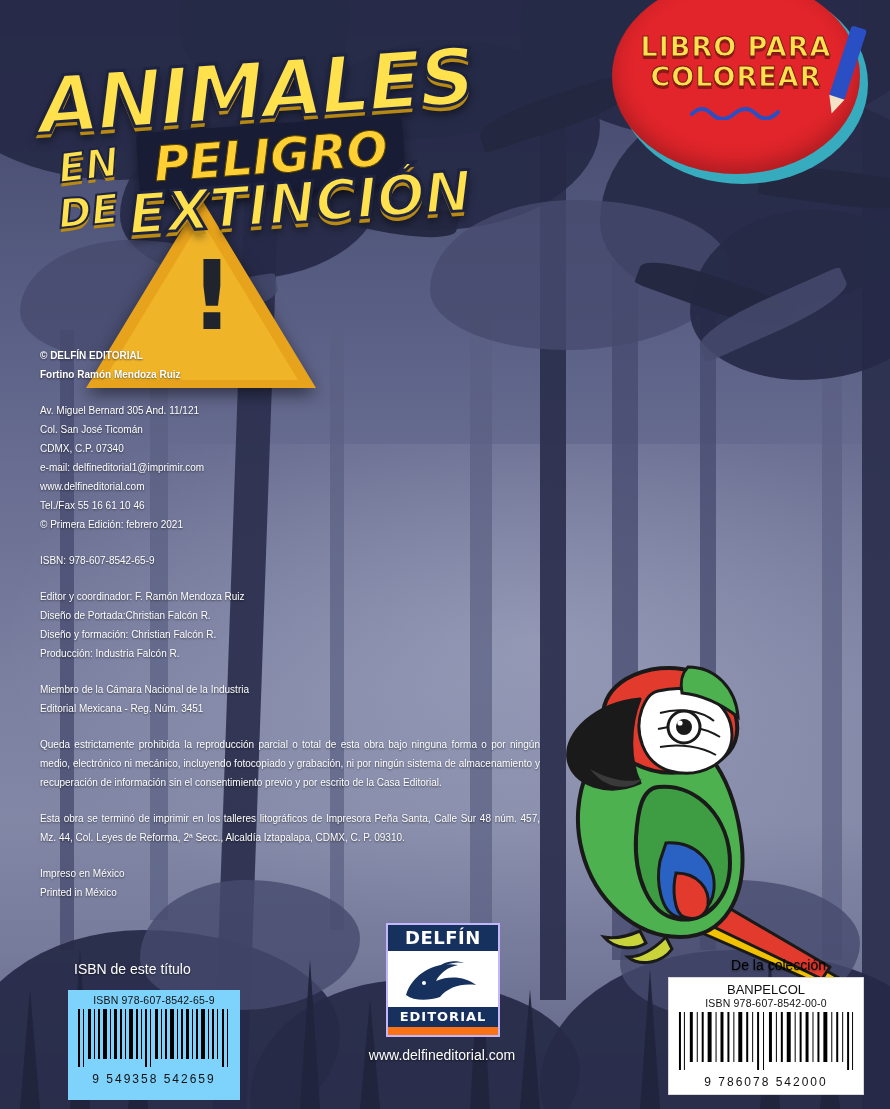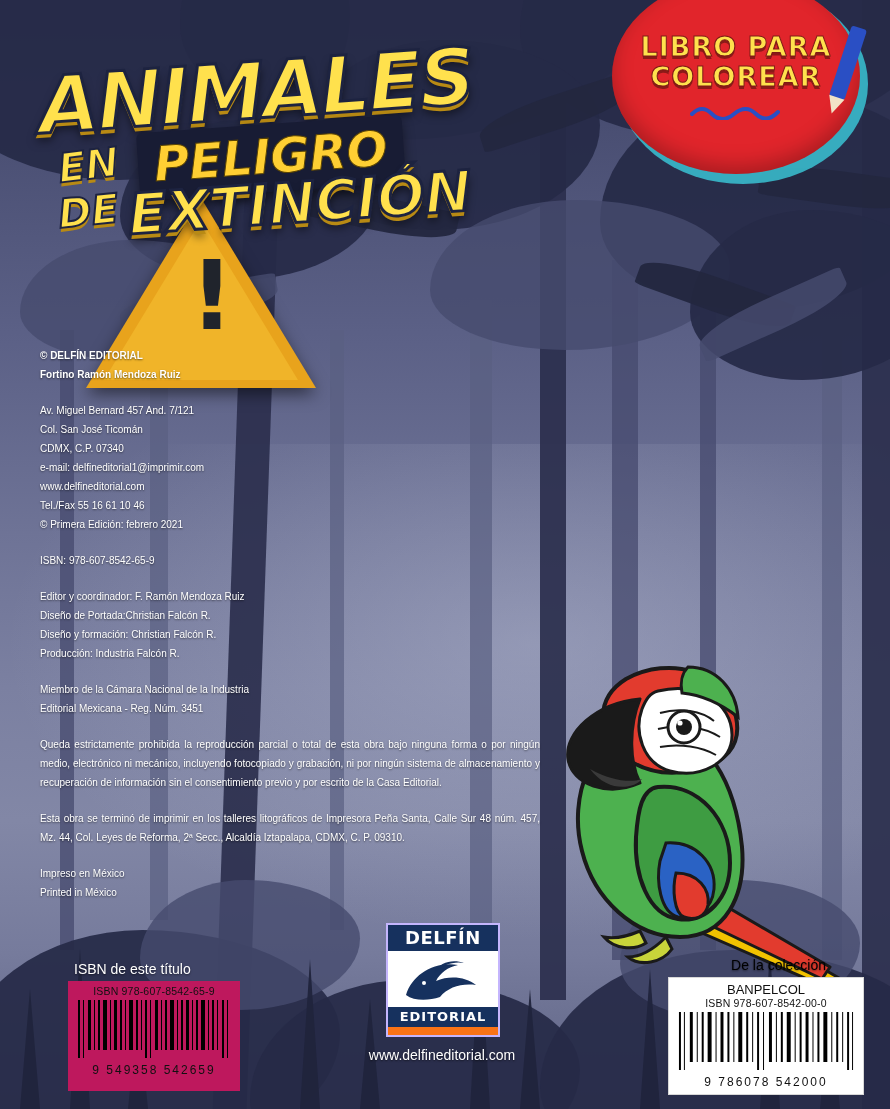--- a/index.html
+++ b/index.html
@@ -286,24 +286,24 @@
     left: 74px;
     bottom: 132px;
     font-family: "Liberation Sans", sans-serif;
     font-size: 14px;
     color: #ffffff;
     text-shadow: 0 1px 2px rgba(0,0,0,0.5);
   }
   .barcode-left {
     position: absolute;
     left: 68px;
-    bottom: 18px;
+    bottom: 9px;
     width: 172px;
     height: 110px;
-    background: #be185d;
+    background: #7dd3fc;
     padding: 4px 6px;
     box-sizing: border-box;
   }
   .barcode-right {
     position: absolute;
     right: 26px;
     bottom: 14px;
     width: 196px;
     height: 118px;
     background: #ffffff;
@@ -482,21 +482,21 @@
   </div>
 
   <div class="colophon">
 
     <div class="grp">
       <p class="bold">© DELFÍN EDITORIAL</p>
       <p class="bold">Fortino Ramón Mendoza Ruiz</p>
     </div>
 
     <div class="grp">
-      <p>Av. Miguel Bernard 457 And. 7/121</p>
+      <p>Av. Miguel Bernard 305 And. 11/121</p>
       <p>Col. San José Ticomán</p>
       <p>CDMX, C.P. 07340</p>
       <p>e-mail: delfineditorial1@imprimir.com</p>
       <p>www.delfineditorial.com</p>
       <p>Tel./Fax 55 16 61 10 46</p>
       <p>© Primera Edición: febrero 2021</p>
     </div>
 
     <div class="grp">
       <p>ISBN: 978-607-8542-65-9</p>

